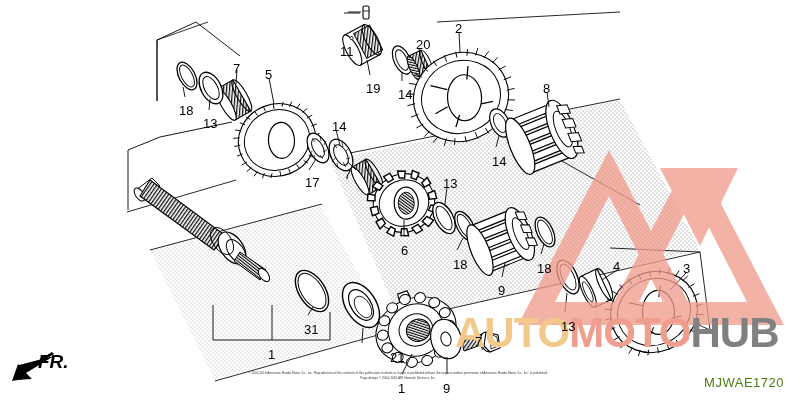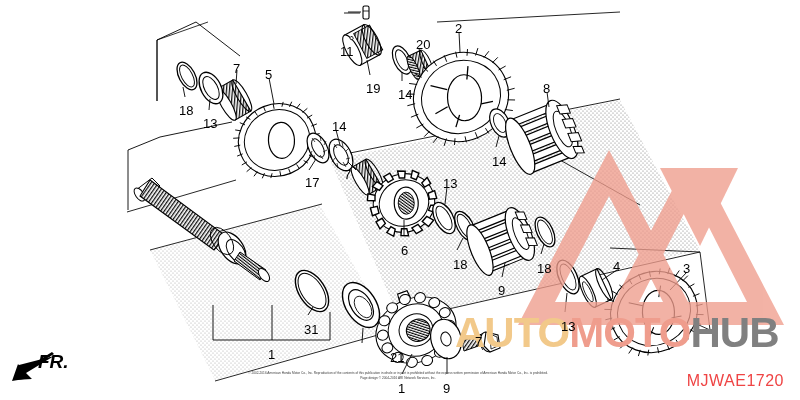--- a/index.html
+++ b/index.html
@@ -50,22 +50,22 @@
     white-space: nowrap;
   }
   .wm-auto { color: #f2c98a; }
   .wm-moto { color: #ef9d8d; }
   .wm-hub  { color: #808080; }
   #partnum {
     position: absolute;
     right: 16px;
     bottom: 10px;
     font-family: "Liberation Sans", sans-serif;
-    font-size: 16px;
-    color: #ef4444;
+    font-size: 13px;
+    color: #4d7c0f;
     letter-spacing: 0.5px;
   }
   #copyright {
     position: absolute;
     left: 218px;
     top: 371px;
     width: 360px;
     font-family: "Liberation Sans", sans-serif;
     font-size: 3.2px;
     line-height: 1.5;

